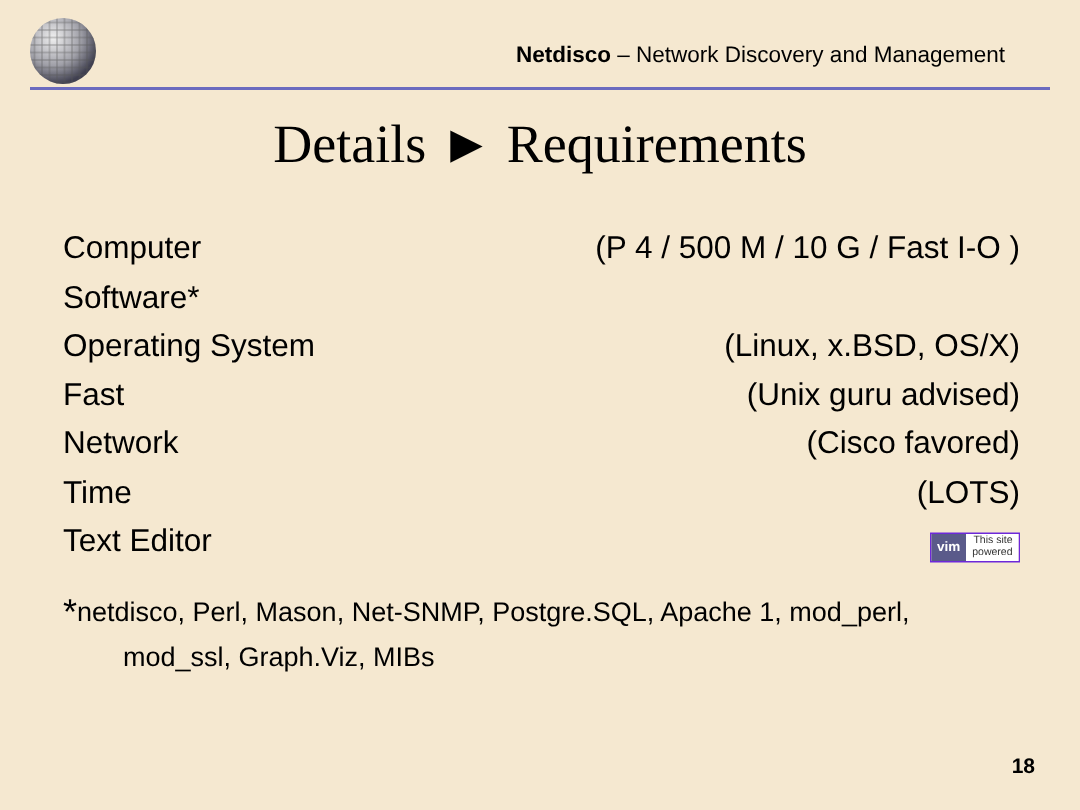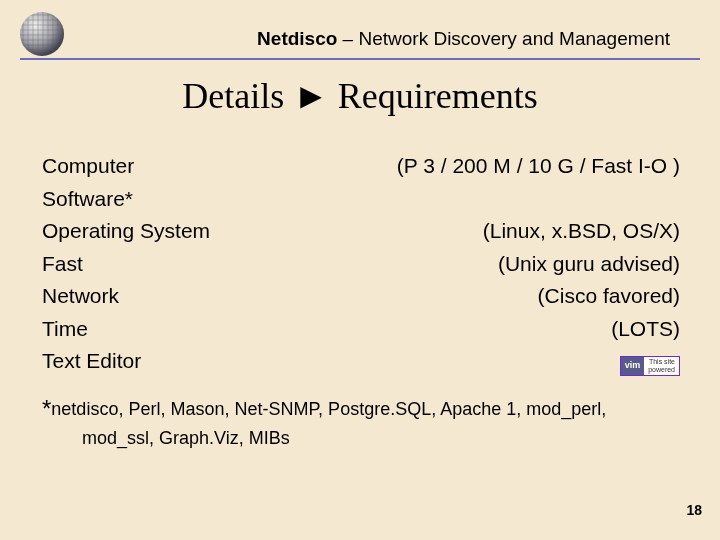--- a/index.html
+++ b/index.html
@@ -17,21 +17,21 @@
     position: absolute;
     top: 18px;
     left: 20px;
     right: 20px;
     height: 50px;
   }
   .header-title {
     position: absolute;
     right: 30px;
     top: 10px;
-    font-size: 19px;
+    font-size: 15px;
   }
   .header-title .bold { font-weight: bold; }
   .hr {
     position: absolute;
     top: 58px;
     left: 20px;
     right: 20px;
     height: 0;
     border-top: 2px solid #6b6bbf;
   }
@@ -109,21 +109,21 @@
   .footnote .star {
     font-size: 24px;
     vertical-align: -2px;
   }
   .footnote .cont {
     margin-left: 40px;
   }
   .page-num {
     position: absolute;
     bottom: 22px;
-    right: 18px;
+    right: 30px;
     font-size: 14px;
     font-weight: bold;
   }
   
   .disco {
     position: absolute;
     top: 10px;
     left: 18px;
     width: 48px;
     height: 48px;
@@ -152,21 +152,21 @@
     <span class="bold">Netdisco</span><span> – Network Discovery and Management</span>
   </div>
 </div>
 <div class="hr"></div>
 
 <div class="main-title">Details ► Requirements</div>
 
 <div class="content">
   <div class="row">
     <span class="label">Computer</span>
-    <span class="value">(P 3 / 200 M / 10 G / Fast I-O )</span>
+    <span class="value">(P 4 / 500 M / 10 G / Fast I-O )</span>
   </div>
   <div class="row">
     <span class="label">Software*</span>
     <span class="value"></span>
   </div>
   <div class="row">
     <span class="label">Operating System</span>
     <span class="value">(Linux, x.BSD, OS/X)</span>
   </div>
   <div class="row">

